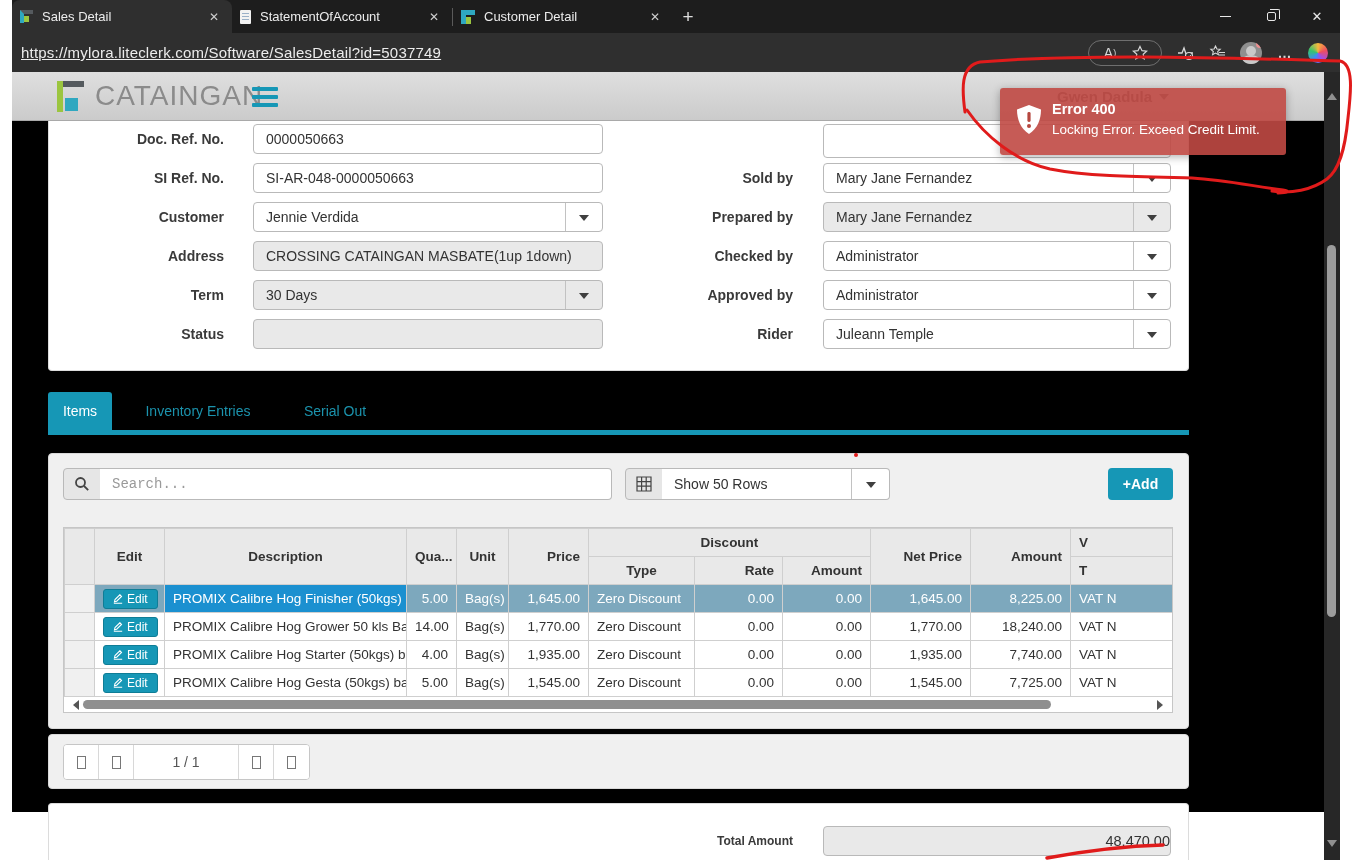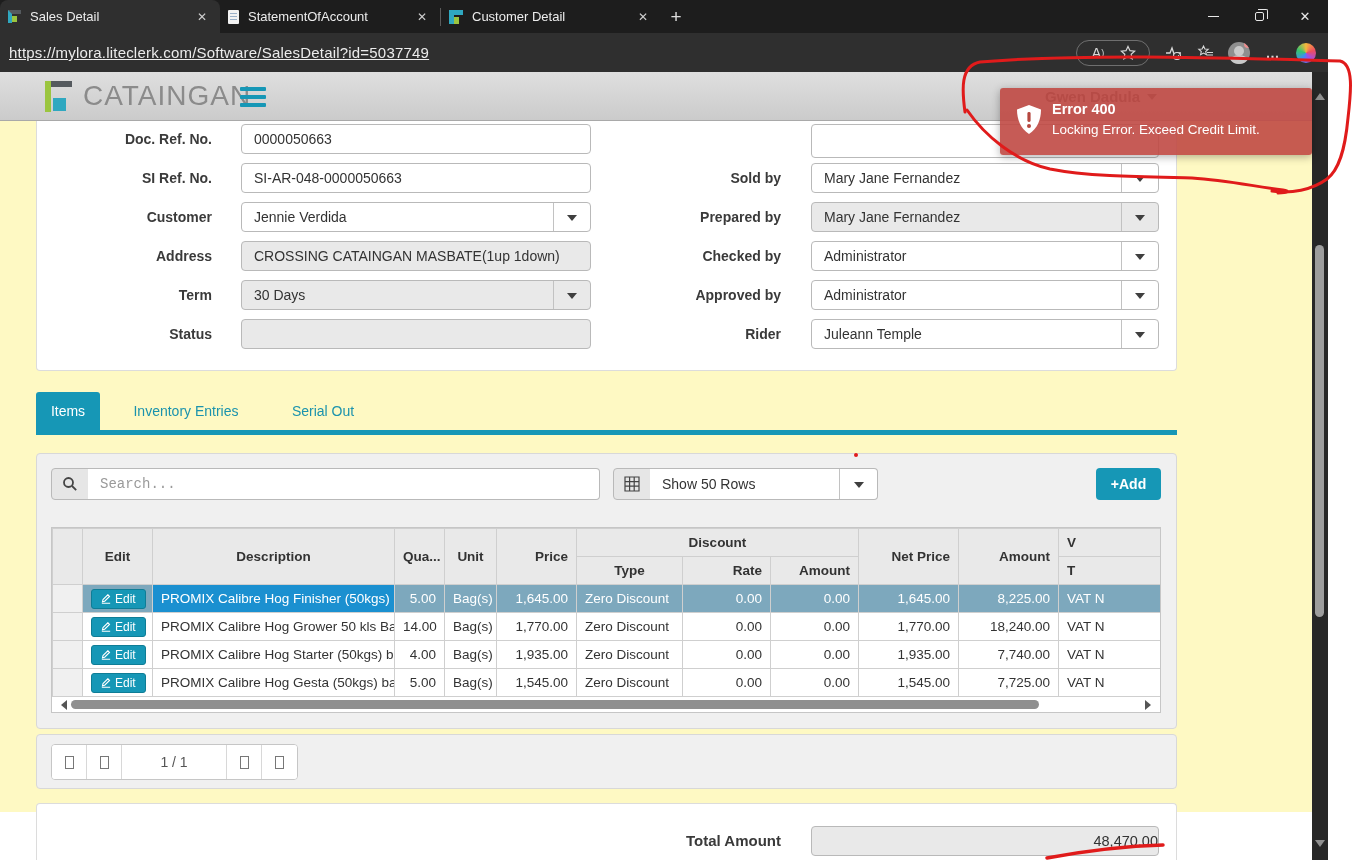--- a/index.html
+++ b/index.html
@@ -1,18 +1,18 @@
 <!DOCTYPE html>
 <html><head>
 <meta charset="utf-8">
 <style>
   * { margin:0; padding:0; box-sizing:border-box; }
   body { font-family:"Liberation Sans",sans-serif; }
   .screen { position:relative; width:1355px; height:860px; background:#fff; overflow:hidden; font-family:"Liberation Sans",sans-serif; }
-  .window { position:absolute; left:0; top:0; width:1328px; height:812px; background:#fef9c3; }
+  .window { position:absolute; left:12px; top:0; width:1328px; height:812px; background:#000000; }
 
   
   .tabbar { position:absolute; left:0; top:0; width:1328px; height:33px; background:#1d1d1d; display:flex; align-items:stretch; }
   .btab { display:flex; align-items:center; gap:9px; width:220px; padding:0 10px 0 8px; color:#ececec; font-size:13px; position:relative; }
   .btab.active { background:#2f2f2f; border-radius:8px 8px 0 0; }
   .btab .ttl { flex:1; white-space:nowrap; overflow:hidden; }
   .btab .tclose { color:#cfcfcf; font-size:12px; width:16px; text-align:center; }
   .tabsep { width:1px; height:18px; background:#5a5a5a; align-self:center; }
   .newtab { color:#ddd; font-size:19px; width:30px; display:flex; align-items:center; justify-content:center; }
   .wincontrols { position:absolute; right:0; top:0; height:33px; display:flex; }
@@ -98,31 +98,31 @@
   
   .panel.p2 { top:734px; width:1141px; height:55px; }
   .pager { position:absolute; left:14px; top:9px; height:36px; display:flex; background:#fff; border:1px solid #c6c6c6; border-radius:4px; overflow:hidden; }
   .pbtn { width:35px; height:34px; border-right:1px solid #d8d8d8; display:flex; align-items:center; justify-content:center; background:#fff; cursor:pointer; }
   .pbtn:last-child { border-right:none; }
   .tofu { width:9px; height:13px; border:1px solid #777; }
   .pcur { width:105px; display:flex; align-items:center; justify-content:center; font-size:14px; color:#555; border-right:1px solid #d8d8d8; }
 
   
   .total-card { position:absolute; left:36px; top:803px; width:1141px; height:57px; background:#fff; border:1px solid #dcdcdc; border-bottom:none; border-radius:4px 4px 0 0; }
-  .total-label { position:absolute; left:560px; top:22px; width:184px; height:30px; line-height:30px; text-align:right; font-size:15px; font-weight:bold; color:#3a3a3a; }
+  .total-label { position:absolute; left:560px; top:22px; width:184px; height:30px; line-height:30px; text-align:right; font-size:12px; font-weight:bold; color:#3a3a3a; }
   .total-field { position:absolute; left:774px; top:22px; width:348px; height:30px; background:#e9e9e9; border:1px solid #b9b9b9; border-radius:4px; display:flex; align-items:center; justify-content:flex-end; padding:0 0; font-size:14.5px; color:#333; }
 
   
   .vscroll { position:absolute; left:1312px; top:72px; width:16px; height:788px; background:#272727; z-index:20; }
   .vup { position:absolute; left:3px; top:16px; width:0; height:0; border:5px solid transparent; border-bottom:7px solid #8f8f8f; }
   .vthumb { position:absolute; left:3px; top:173px; width:9px; height:372px; background:#9d9d9d; border-radius:5px; }
   .vdn { position:absolute; left:3px; bottom:8px; width:0; height:0; border:5px solid transparent; border-top:7px solid #8f8f8f; }
 
   
-  .toast { position:absolute; left:1000px; top:88px; width:312px; height:67px; background:rgba(192,73,68,0.9); border-radius:3px; box-shadow:0 2px 8px rgba(0,0,0,.3); z-index:50; color:#fff;padding-left:20px; }
+  .toast { position:absolute; left:1000px; top:88px; width:286px; height:67px; background:rgba(192,73,68,0.9); border-radius:3px; box-shadow:0 2px 8px rgba(0,0,0,.3); z-index:50; color:#fff;padding-left:20px; }
   .toast-title { position:absolute; left:52px; top:13px; font-size:14.5px; font-weight:bold; }
   .toast-msg { position:absolute; left:52px; top:34px; font-size:13.5px; }
   .shield { position:absolute; left:16px; top:17px; }
 
   .annot { position:absolute; left:0; top:0; width:1355px; height:860px; z-index:100; pointer-events:none; }
 </style>
 </head>
 <body>
 
 <div class="screen">

